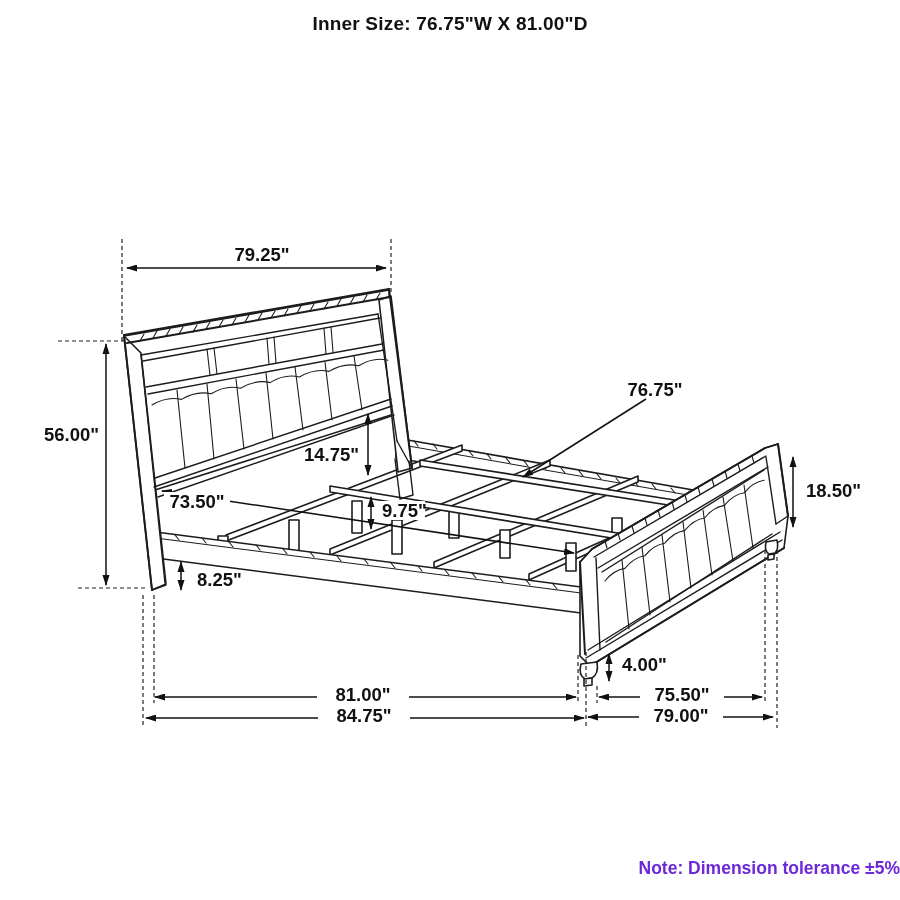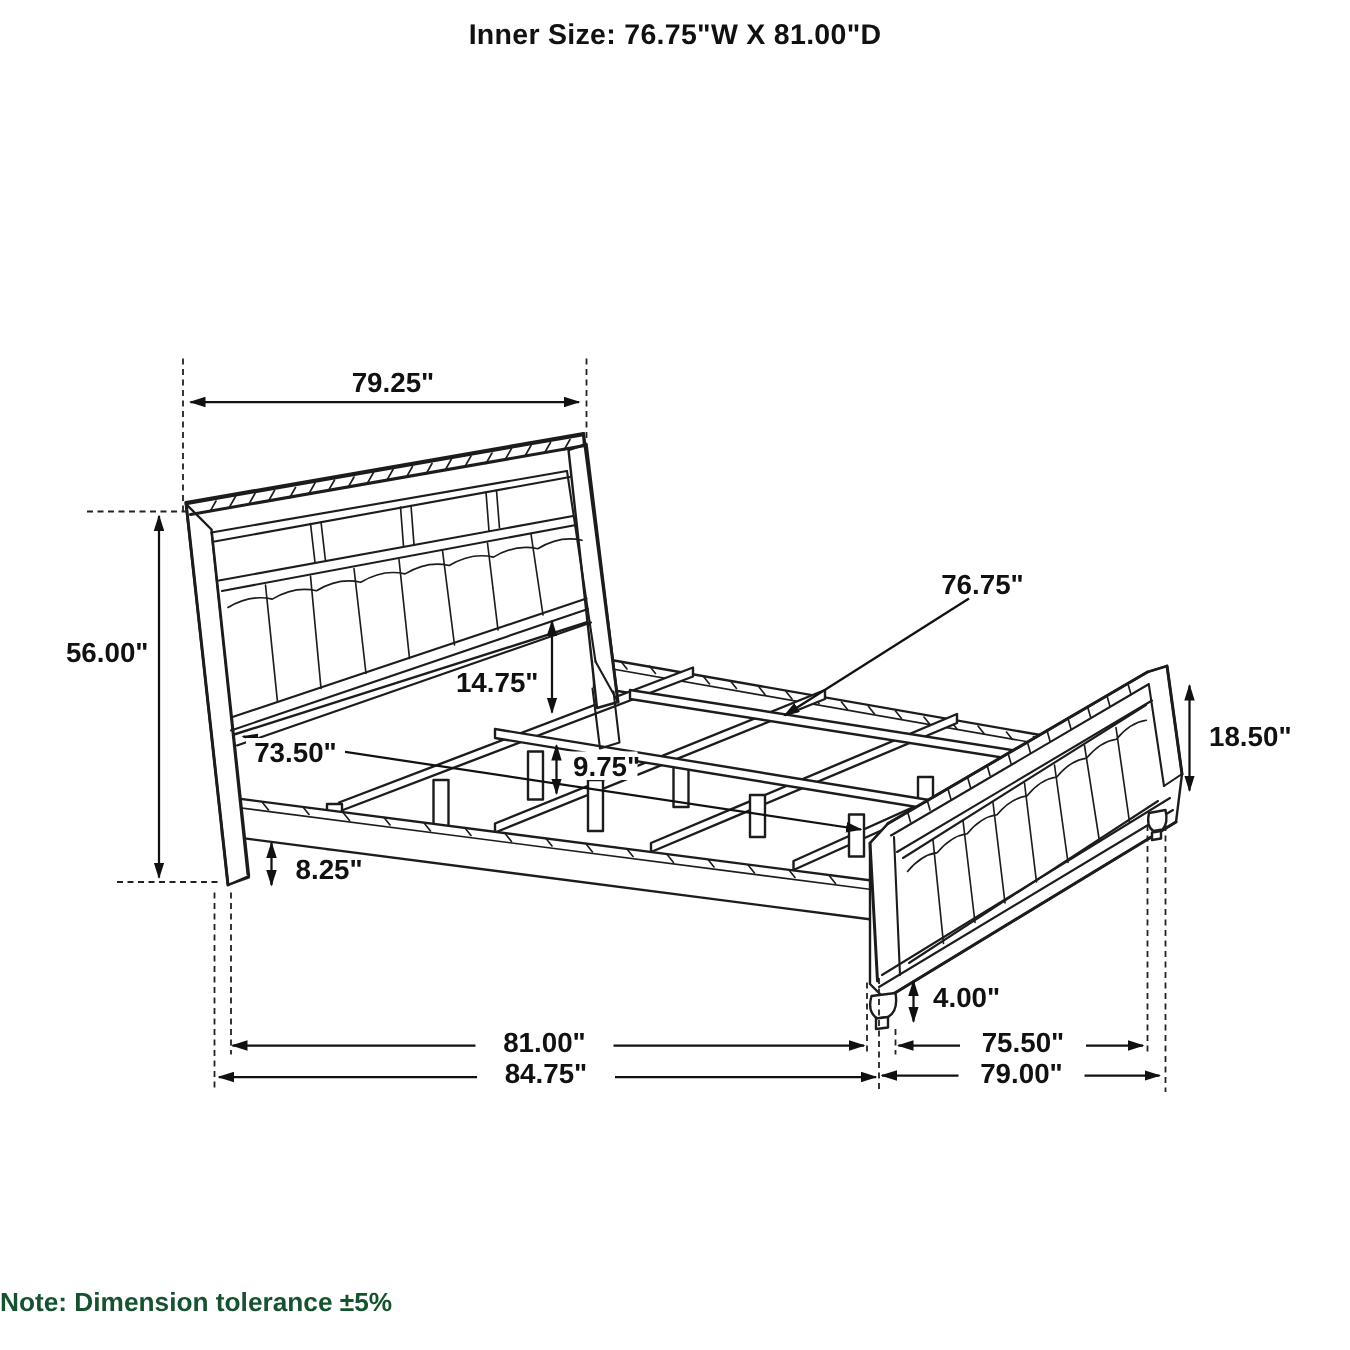--- a/index.html
+++ b/index.html
@@ -1,21 +1,21 @@
 <!DOCTYPE html>
 <html><head>
 <meta charset="utf-8">
 <style>
   html,body{margin:0;padding:0;background:#ffffff;}
   .stage{position:relative;width:900px;height:900px;background:#fff;overflow:hidden;
          font-family:"Liberation Sans",sans-serif;}
   .title{position:absolute;top:13px;left:0;width:100%;text-align:center;
          font-size:19px;font-weight:bold;color:#111;letter-spacing:.2px;}
-  .note{position:absolute;top:858px;left:0;width:100%;text-align:left;
-        font-size:17.5px;font-weight:bold;color:#14532d;}
+  .note{position:absolute;top:858px;left:0;width:100%;text-align:right;
+        font-size:17.5px;font-weight:bold;color:#6d28d9;}
   svg{position:absolute;left:0;top:0;}
   .ln{stroke:#1c1c1c;fill:none;stroke-width:1.4;stroke-linecap:round;stroke-linejoin:round;}
   .ln2{stroke:#1c1c1c;fill:none;stroke-width:2;stroke-linecap:round;stroke-linejoin:round;}
   .fw{stroke:#1c1c1c;fill:#ffffff;stroke-width:1.6;stroke-linejoin:round;}
   .thin{stroke:#1c1c1c;fill:none;stroke-width:1.1;stroke-linecap:round;}
   .dash{stroke:#222;fill:none;stroke-width:1.2;stroke-dasharray:4 3;}
   .dim{stroke:#111;fill:none;stroke-width:1.5;}
   .bg{fill:#ffffff;stroke:none;}
   text.dlab{font:bold 18.5px "Liberation Sans",sans-serif;fill:#111;}
 </style>

